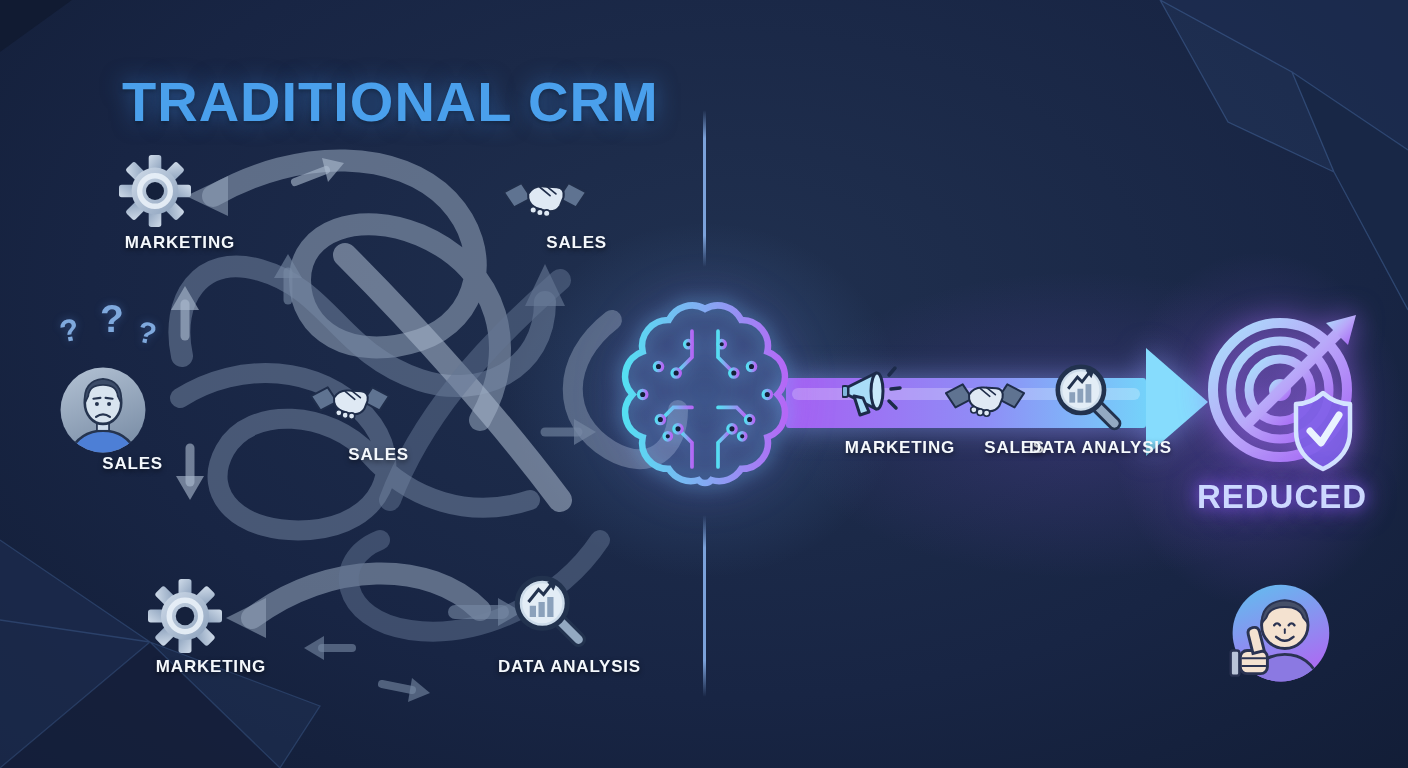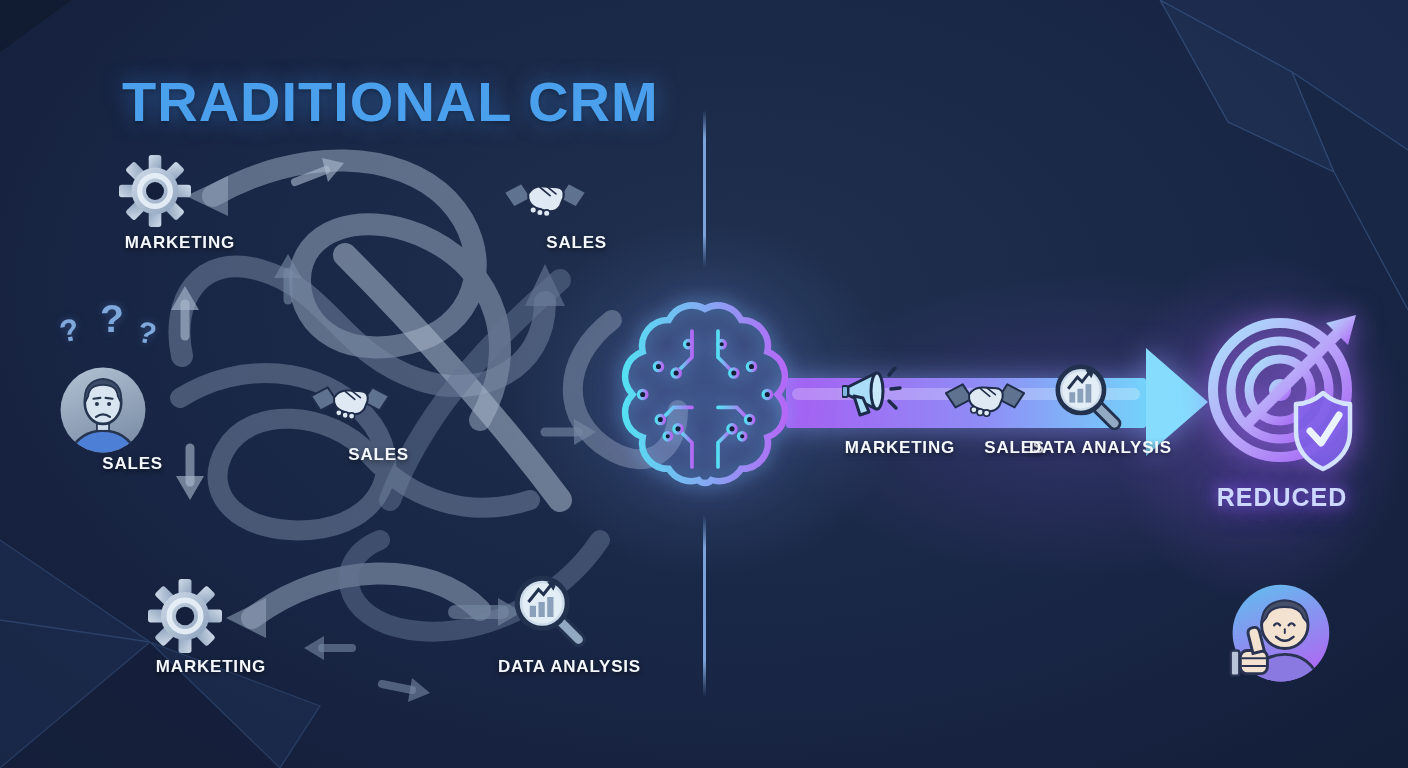--- a/index.html
+++ b/index.html
@@ -22,21 +22,21 @@
   .lbl{
     position:absolute;z-index:6;text-align:right;font-weight:700;font-size:17px;line-height:22px;
     color:#f4f8fc;letter-spacing:.8px;text-shadow:0 2px 5px rgba(0,0,0,.55);
   }
   .icon{position:absolute;z-index:4;}
   .qmark{position:absolute;z-index:5;font-weight:800;color:#7fa9dd;text-shadow:0 0 8px rgba(90,140,220,.4);}
   .brain-svg{filter:drop-shadow(0 0 9px rgba(110,200,255,.55)) drop-shadow(0 0 22px rgba(160,110,250,.35));}
   .arrow-svg{filter:drop-shadow(0 0 14px rgba(140,160,250,.55));z-index:3;}
   .target-svg{filter:drop-shadow(0 0 14px rgba(165,105,250,.7));}
   .cac{
-    position:absolute;z-index:6;text-align:center;font-weight:800;font-size:25px;line-height:36px;letter-spacing:1px;
+    position:absolute;z-index:6;text-align:center;font-weight:800;font-size:33px;line-height:36px;letter-spacing:1px;
     color:#ccd8ff;text-shadow:0 0 16px rgba(140,90,245,.95),0 0 30px rgba(140,90,245,.6);
   }
 </style>
 </head>
 <body>
 
 <div id="canvas">
 
   <svg width="0" height="0" style="position:absolute" aria-hidden="true">
     <defs>

